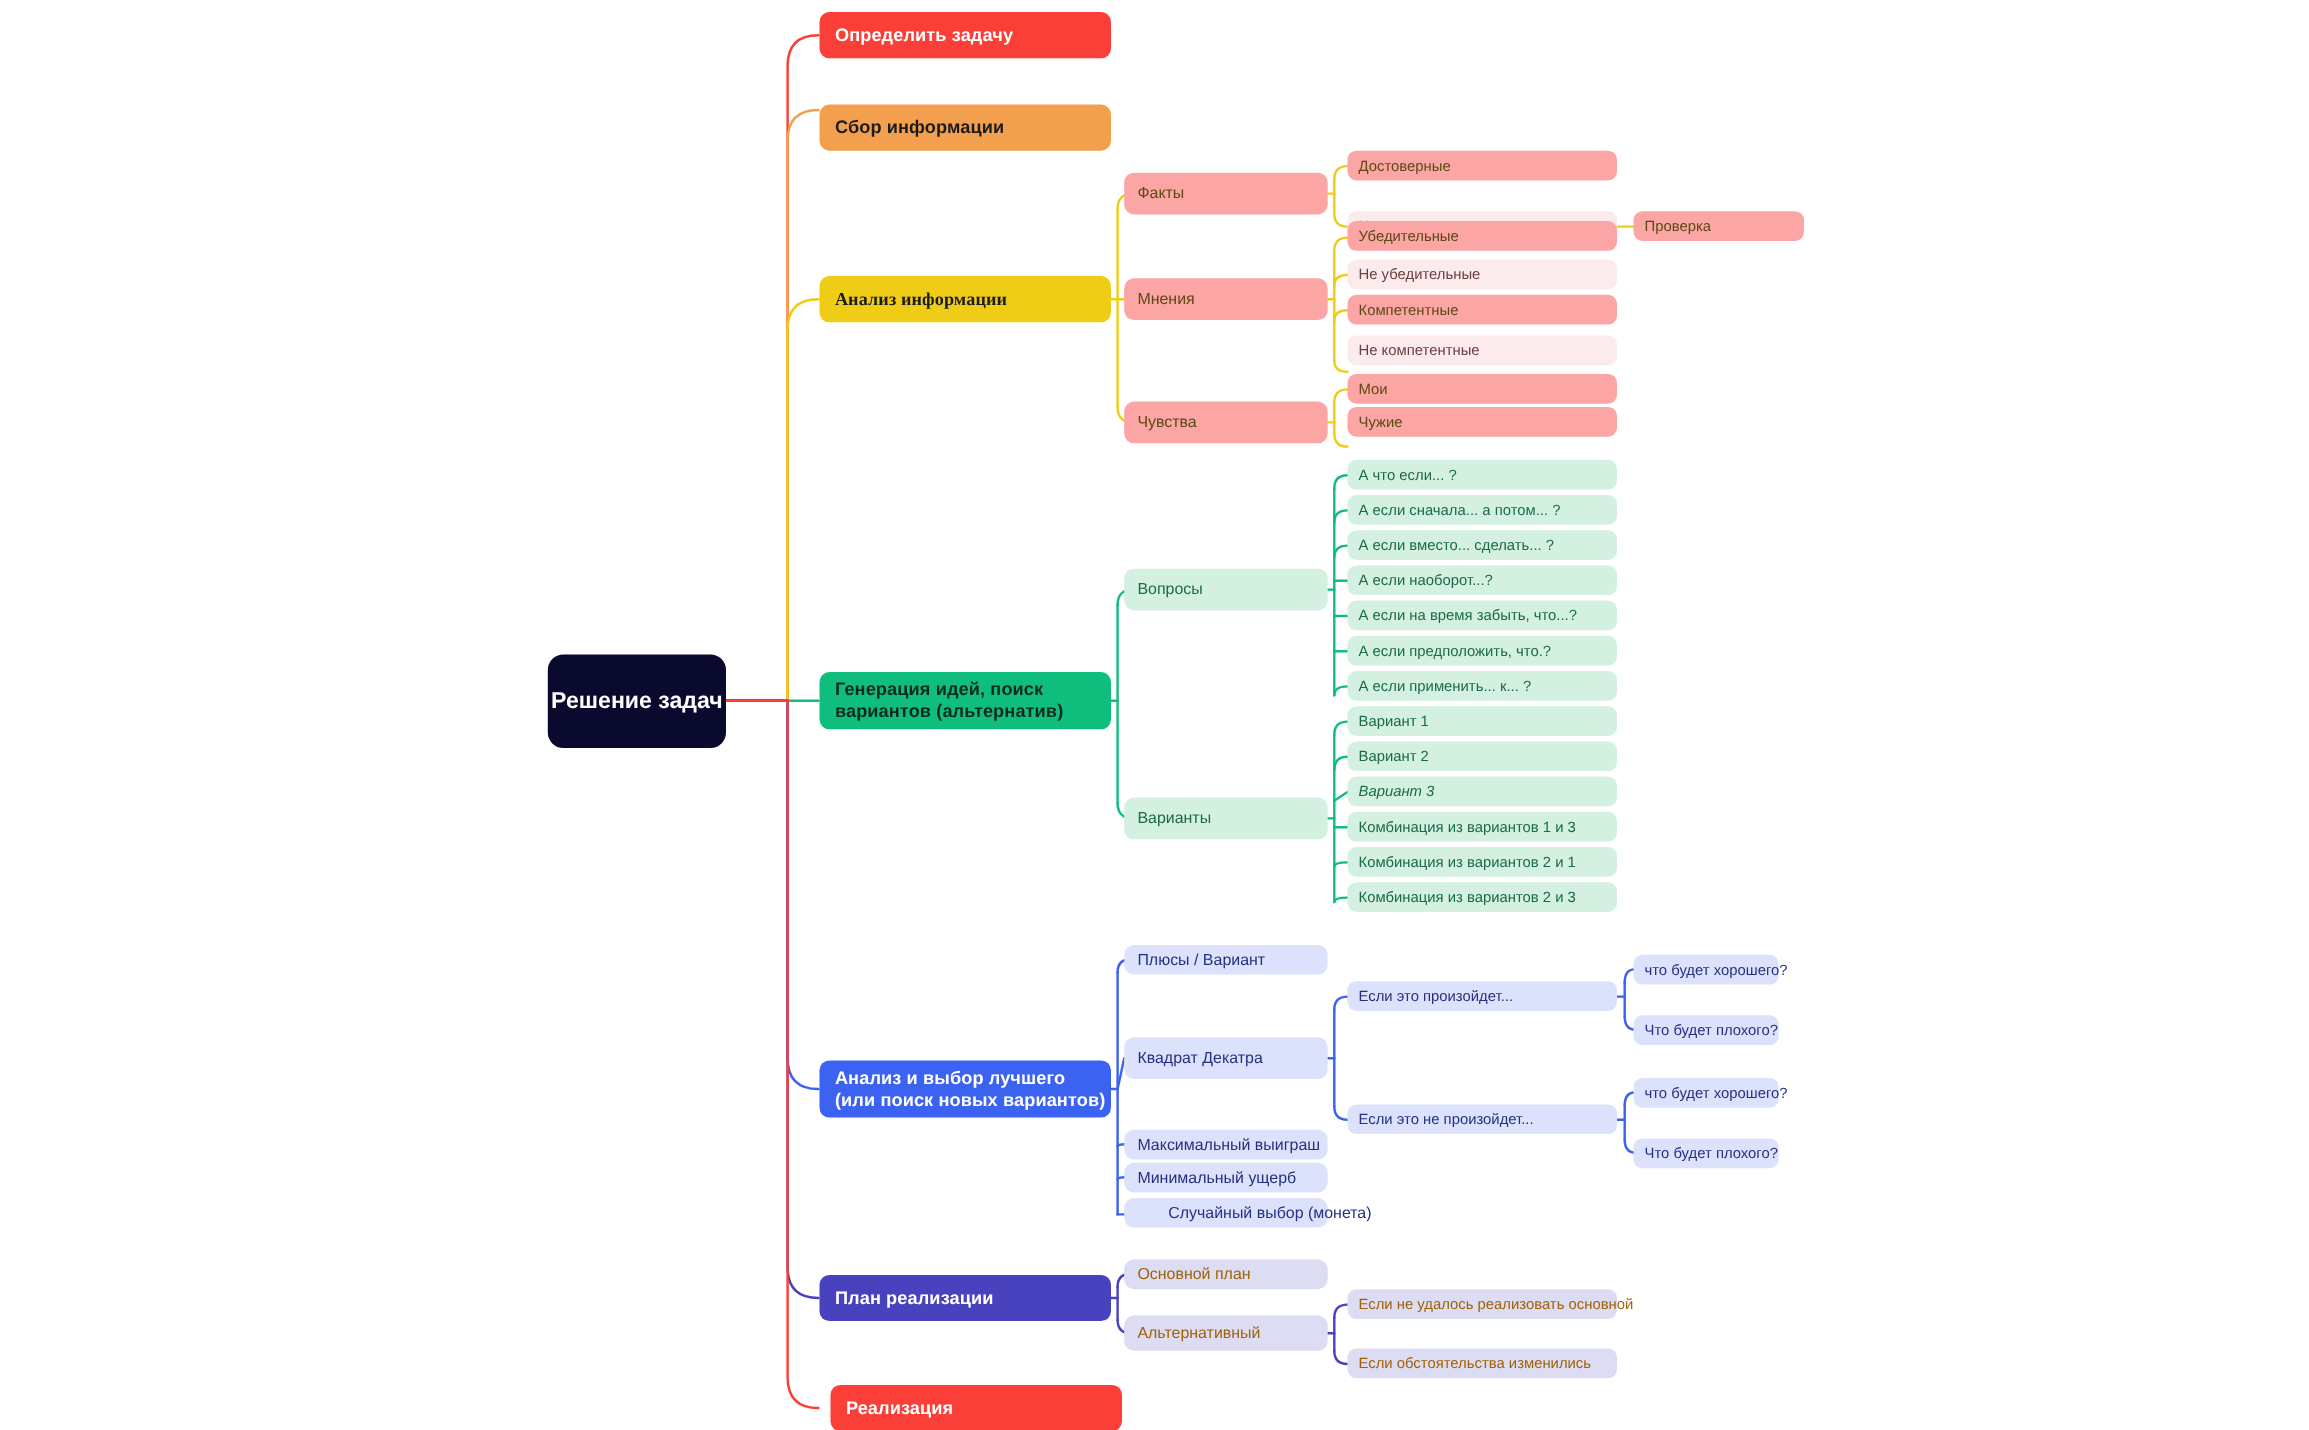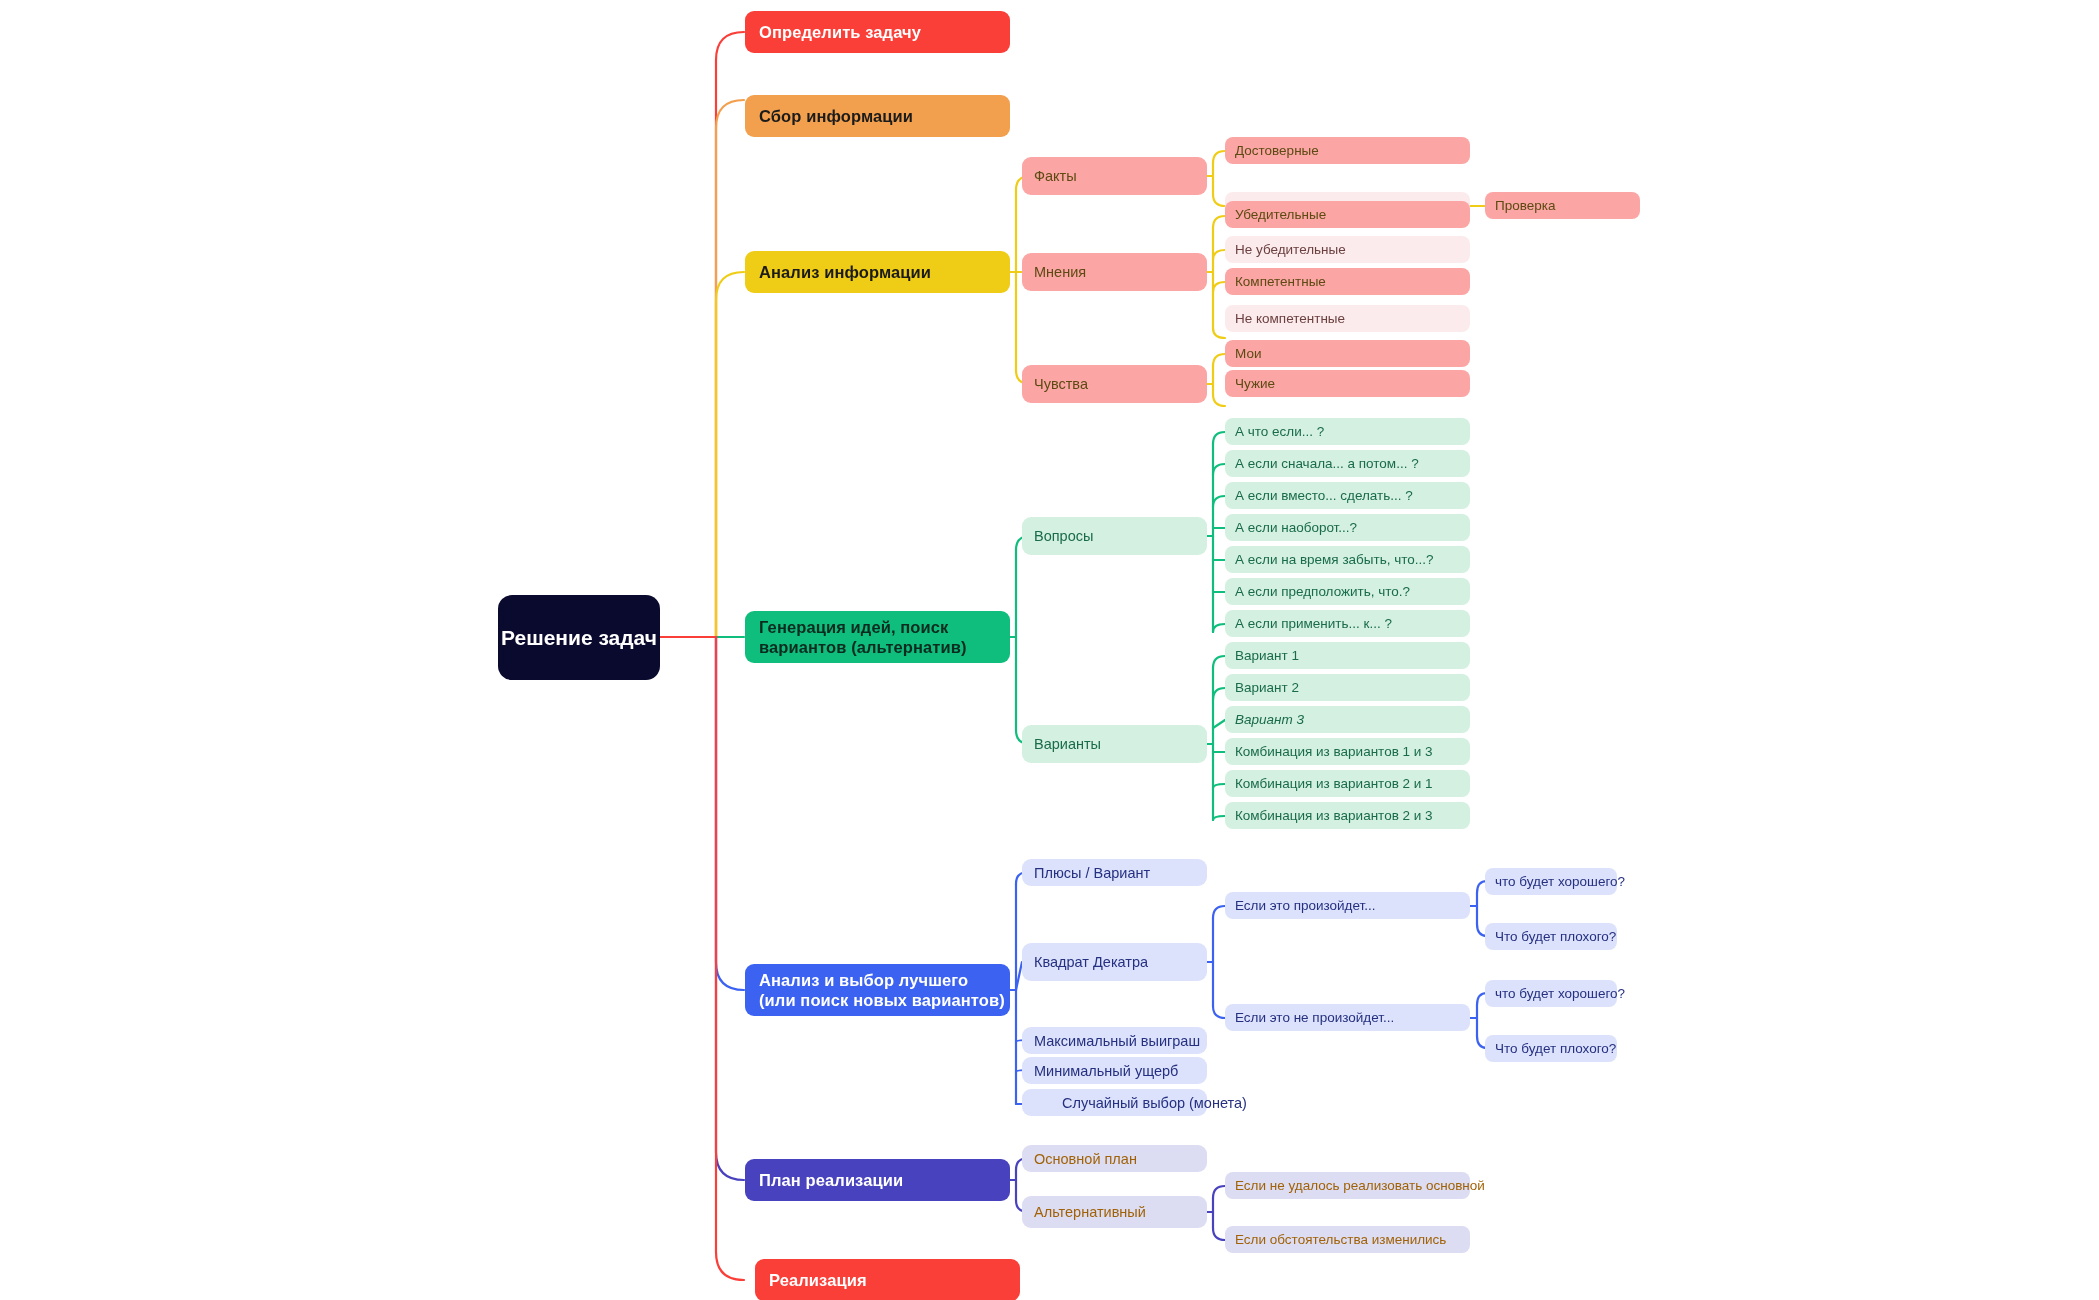--- a/index.html
+++ b/index.html
@@ -155,21 +155,21 @@
   </div>
 
   <div class="node lvl1 c-red" style="top:11px;">
     <span class="txt">Определить задачу</span>
   </div>
 
   <div class="node lvl1 c-orange" style="top:79px;margin-top:16px;">
     <span class="txt">Сбор информации</span>
   </div>
 
-  <div class="node lvl1 c-yellow" style="top:251px;">
+  <div class="node lvl1 c-yellow" style="top:251px;font-family:Liberation Serif, serif;">
     <span class="txt">Анализ информации</span>
   </div>
 
   <div class="node lvl1 c-green two-line" style="top:611px;">
     <span class="txt">Генерация идей, поиск
 вариантов (альтернатив)</span>
   </div>
 
   <div class="node lvl1 c-blue two-line" style="top:964px;">
     <span class="txt">Анализ и выбор лучшего

